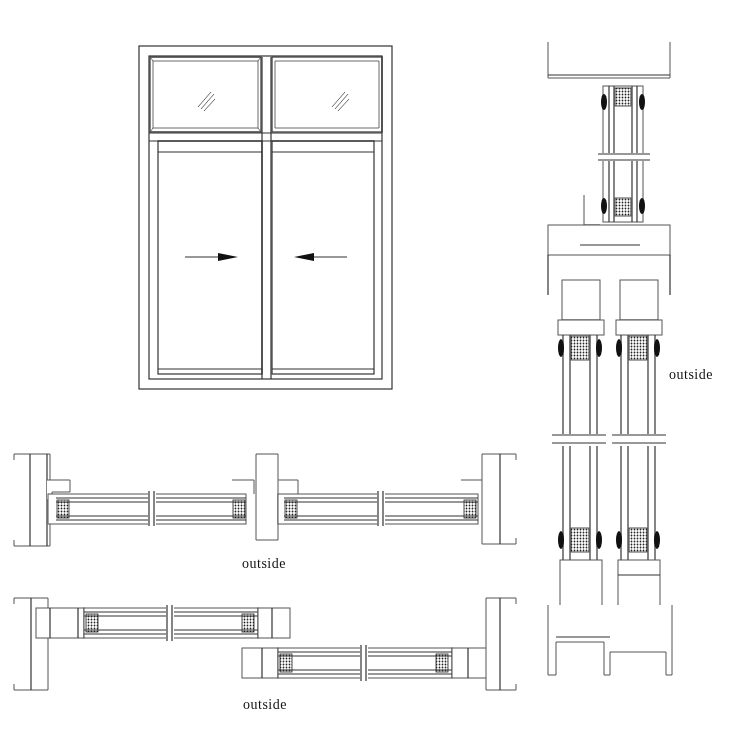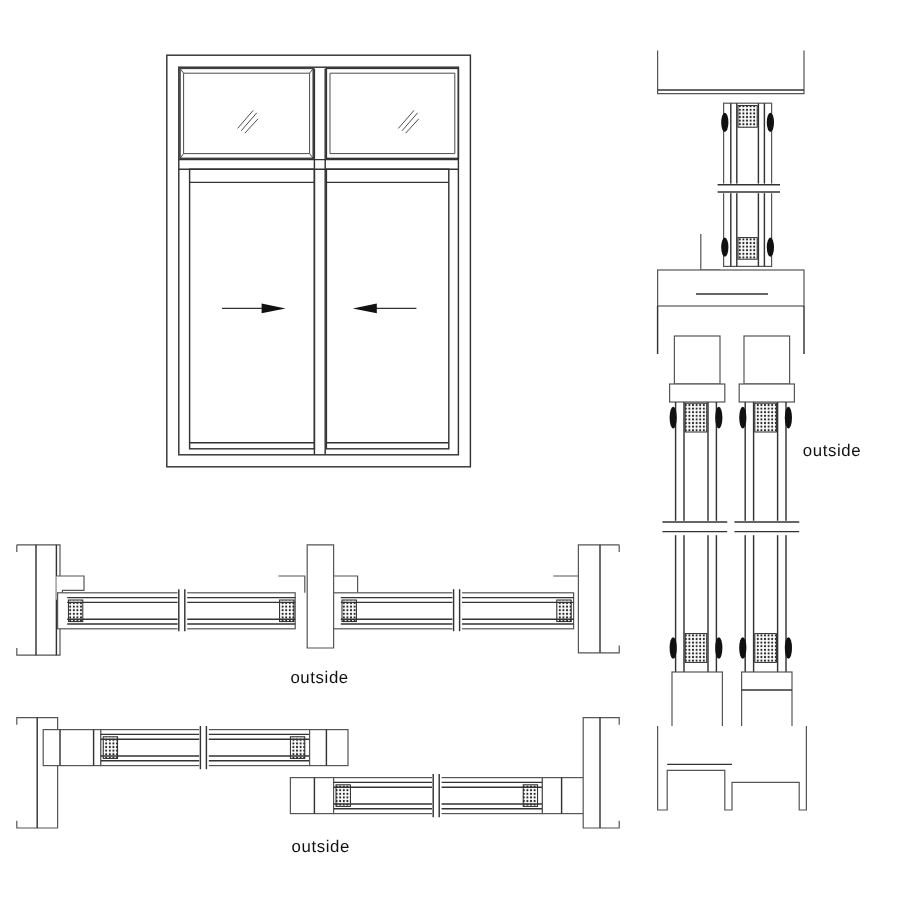--- a/index.html
+++ b/index.html
@@ -1,18 +1,18 @@
 <!DOCTYPE html>
 <html><head>
 <meta charset="utf-8">
 <style>
   html, body { margin:0; padding:0; background:#ffffff; }
   .canvas { position:relative; width:750px; height:750px; background:#fff; overflow:hidden; }
   svg { position:absolute; left:0; top:0; }
-  .label { position:absolute; font-family:Liberation Sans, sans-serif; font-size:14px; color:#111; letter-spacing:0.5px; }
+  .label { position:absolute; font-family:Liberation Serif, serif; font-size:14px; color:#111; letter-spacing:0.5px; }
   .ln { stroke:#333; stroke-width:1.2; fill:none; }
   .thin { stroke:#444; stroke-width:0.8; fill:none; }
   .prof { stroke:#555; stroke-width:1; fill:#fff; }
   .seal { fill:#111; }
   .hatch { fill:url(#hatch); stroke:#222; stroke-width:0.8; }
 </style>
 </head>
 <body>
 
 <div class="canvas">

